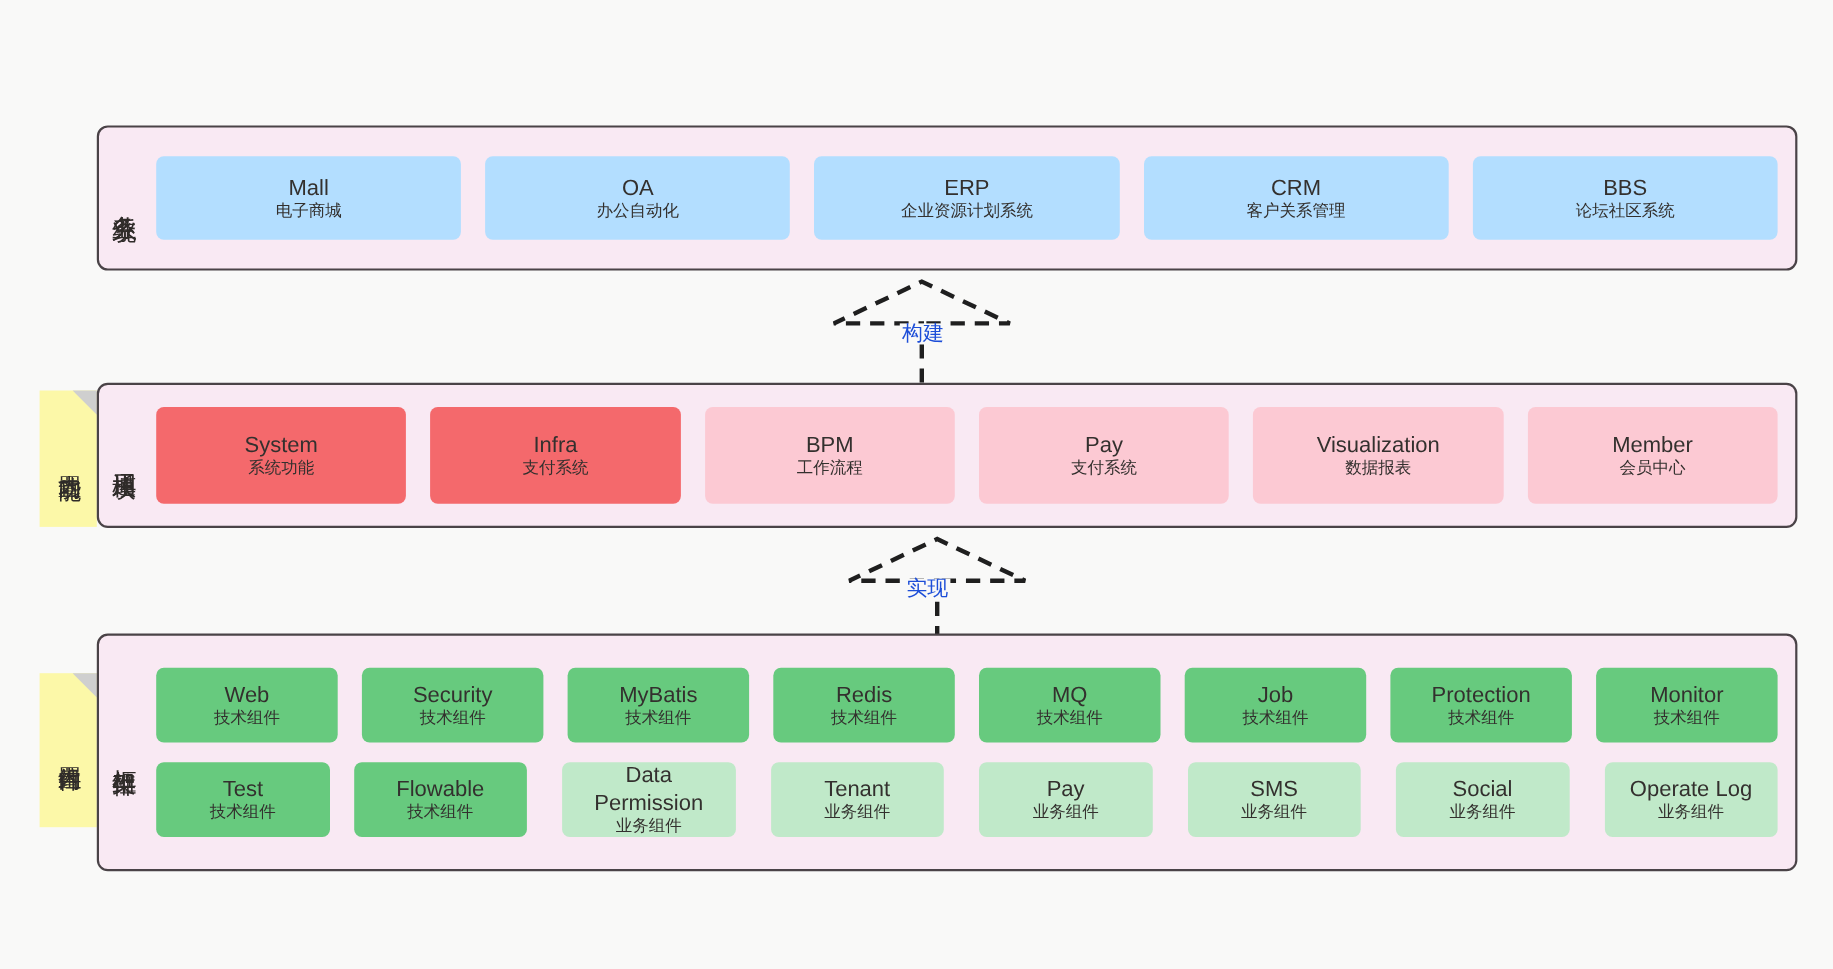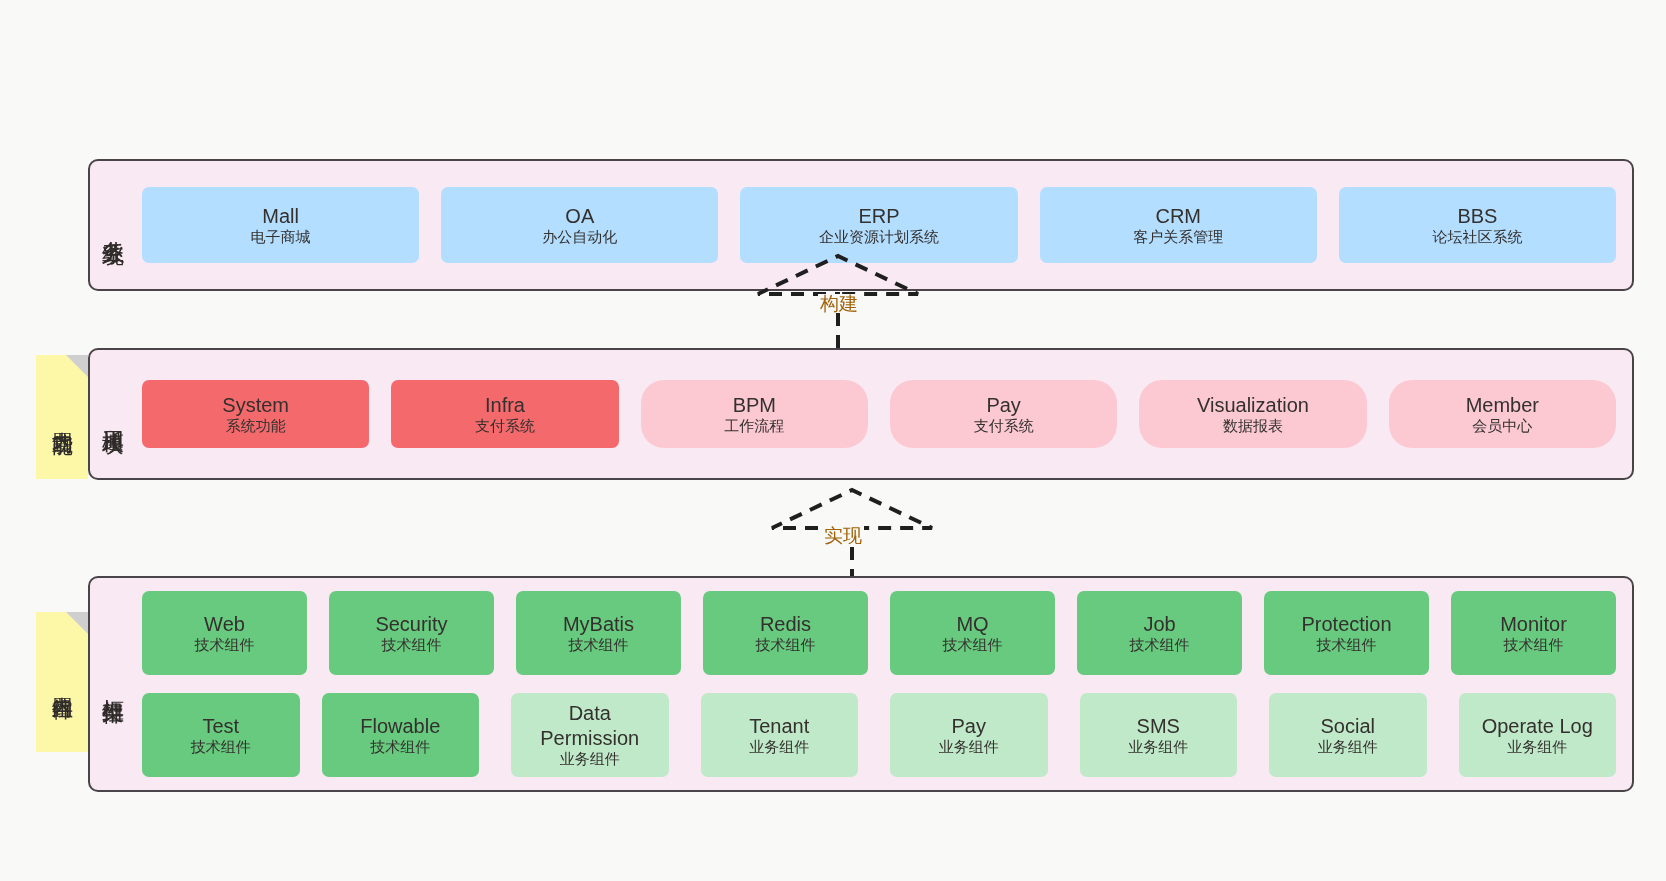--- a/index.html
+++ b/index.html
@@ -69,33 +69,33 @@
     text-align: center;
     line-height: 1.22;
     box-sizing: border-box;
     padding: 4px 6px;
   }
   .card .en { font-size: 20px; }
   .card .cn { font-size: 15px; }
 
   .card.blue  { background: #b3deff; }
   .card.red   { background: #f4696c; }
-  .card.pink  { background: #fcc9d3; border-radius: 23px; }
+  .card.pink  { background: #fcc9d3; }
   .card.green { background: #67ca7e; }
   .card.lgreen{ background: #c0e9c9; margin-left: 10px; }
 
   
-  #layer-business { left: 88px;  top: 114px; width: 1546px; height: 132px; margin-top: 45px; }
+  #layer-business { left: 88px;  top: 114px; width: 1546px; height: 132px; }
   #layer-business .card { height: 76px; }
 
   #layer-common   { left: 88px;  top: 348px; width: 1546px; height: 132px; }
-  #layer-common .card { height: 68px; }
+  #layer-common .card { height: 88px; }
 
   #layer-frame    { left: 88px;  top: 576px; width: 1546px; height: 216px; }
-  #layer-frame .card { height: 84px; }
+  #layer-frame .card { height: 68px; }
   #layer-frame .layer-body { gap: 18px; }
 
   
   .note {
     position: absolute;
     background: #fcf8a8;
     width: 52px;
     box-sizing: border-box;
     display: flex;
     align-items: center;
@@ -121,21 +121,21 @@
   #note-frame  { left: 36px; top: 612px; height: 140px; }
 
   
   .uml-arrow {
     position: absolute;
     pointer-events: none;
   }
   .uml-label {
     position: absolute;
     font-size: 19px;
-    color: #a16207;
+    color: #1d4ed8;
     background: #f9f9f8;
     padding: 0 2px;
     line-height: 1;
     white-space: nowrap;
   }
   #arrow-build { left: 748px; top: 252px; width: 180px; height: 96px; }
   #label-build { left: 818px; top: 294px; }
   #arrow-impl  { left: 762px; top: 486px; width: 180px; height: 96px; }
   #label-impl  { left: 822px; top: 526px; }
 </style>

